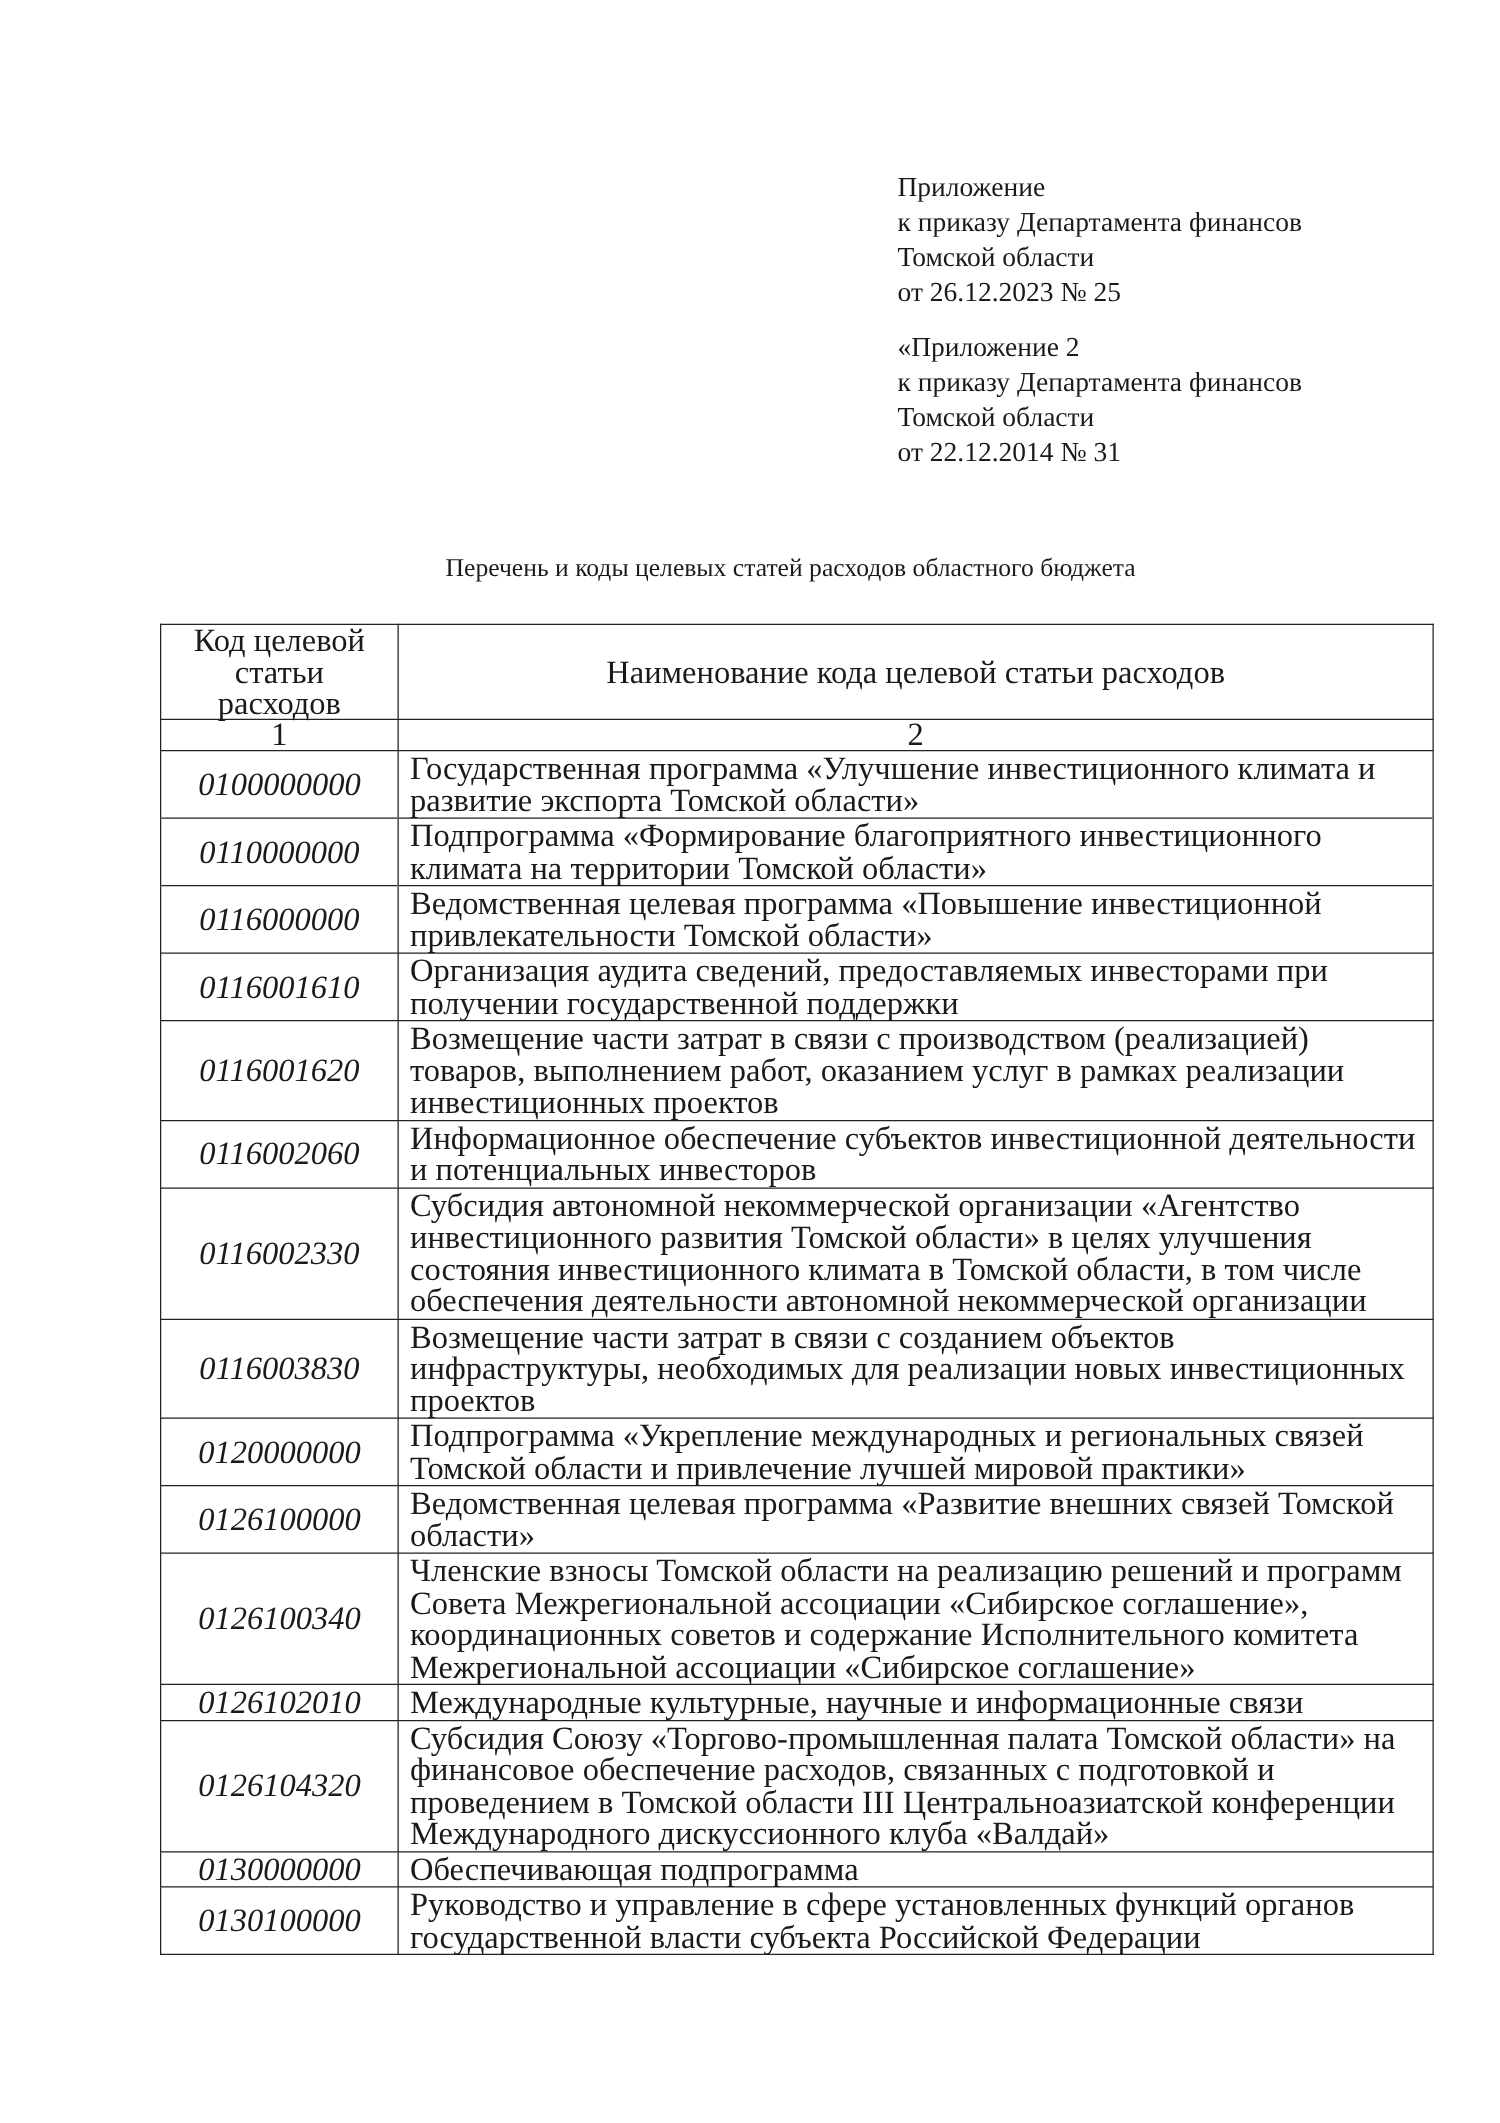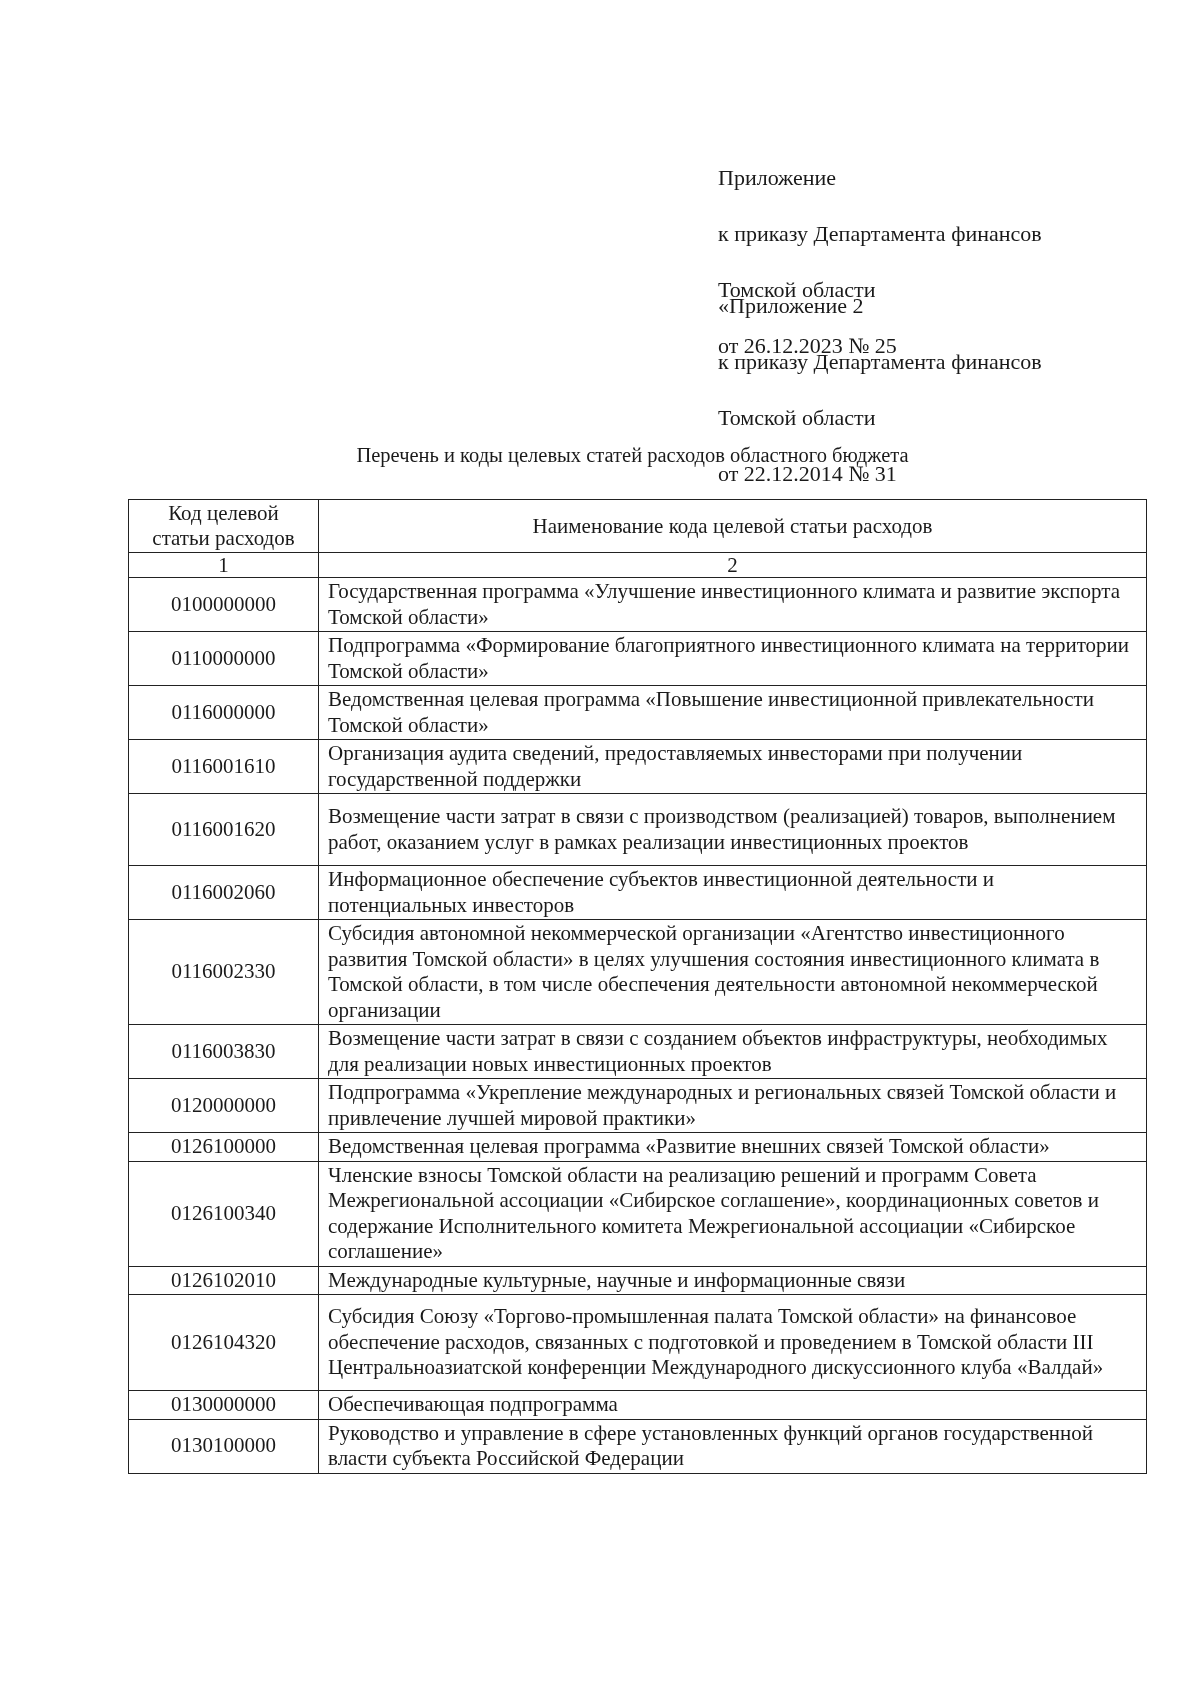--- a/index.html
+++ b/index.html
@@ -4,37 +4,37 @@
 <style>
   html, body { margin: 0; padding: 0; background: #ffffff; }
   body {
     width: 1200px; height: 1698px; position: relative; overflow: hidden;
     font-family: "Liberation Serif", "DejaVu Serif", serif;
     color: #1a1a1a;
   }
   .annex {
     position: absolute; left: 718px; font-size: 22px; line-height: 28px;
   }
-  .annex div { white-space: nowrap; margin-top: 28px; }
+  .annex div { white-space: nowrap; }
   #annex1 { top: 136px; }
   #annex2 { top: 264px; }
   .doc-title {
     position: absolute; top: 444px; left: 0; width: 1265px; text-align: center;
     font-size: 20.5px; white-space: nowrap;
   }
   table.codes {
     position: absolute; left: 128px; top: 499px; width: 1019px;
     border-collapse: collapse; table-layout: fixed;
-    font-size: 21px; line-height: 25.5px;
+    font-size: 26px; line-height: 25.5px;
   }
   table.codes td, table.codes th {
     border: 1.4px solid #222; padding: 0 8px; vertical-align: middle; font-weight: normal;
   }
   table.codes col.c1 { width: 190px; }
-  table.codes td.code { text-align: center; padding: 0 4px; }
+  table.codes td.code { text-align: center; padding: 0 4px; font-style: italic; }
   table.codes td.name { text-align: left; padding: 1px 9px; }
   table.codes th { text-align: center; line-height: 25px; }
   table.codes th.h1 { height: 52px; }
   table.codes tr.numrow td { text-align: center; height: 24px; line-height: 24px; }
   table.codes tr.dotted-below td { border-bottom: 1.4px dotted #333; }
 </style>
 </head>
 <body>
 
 <div class="annex" id="annex1">

